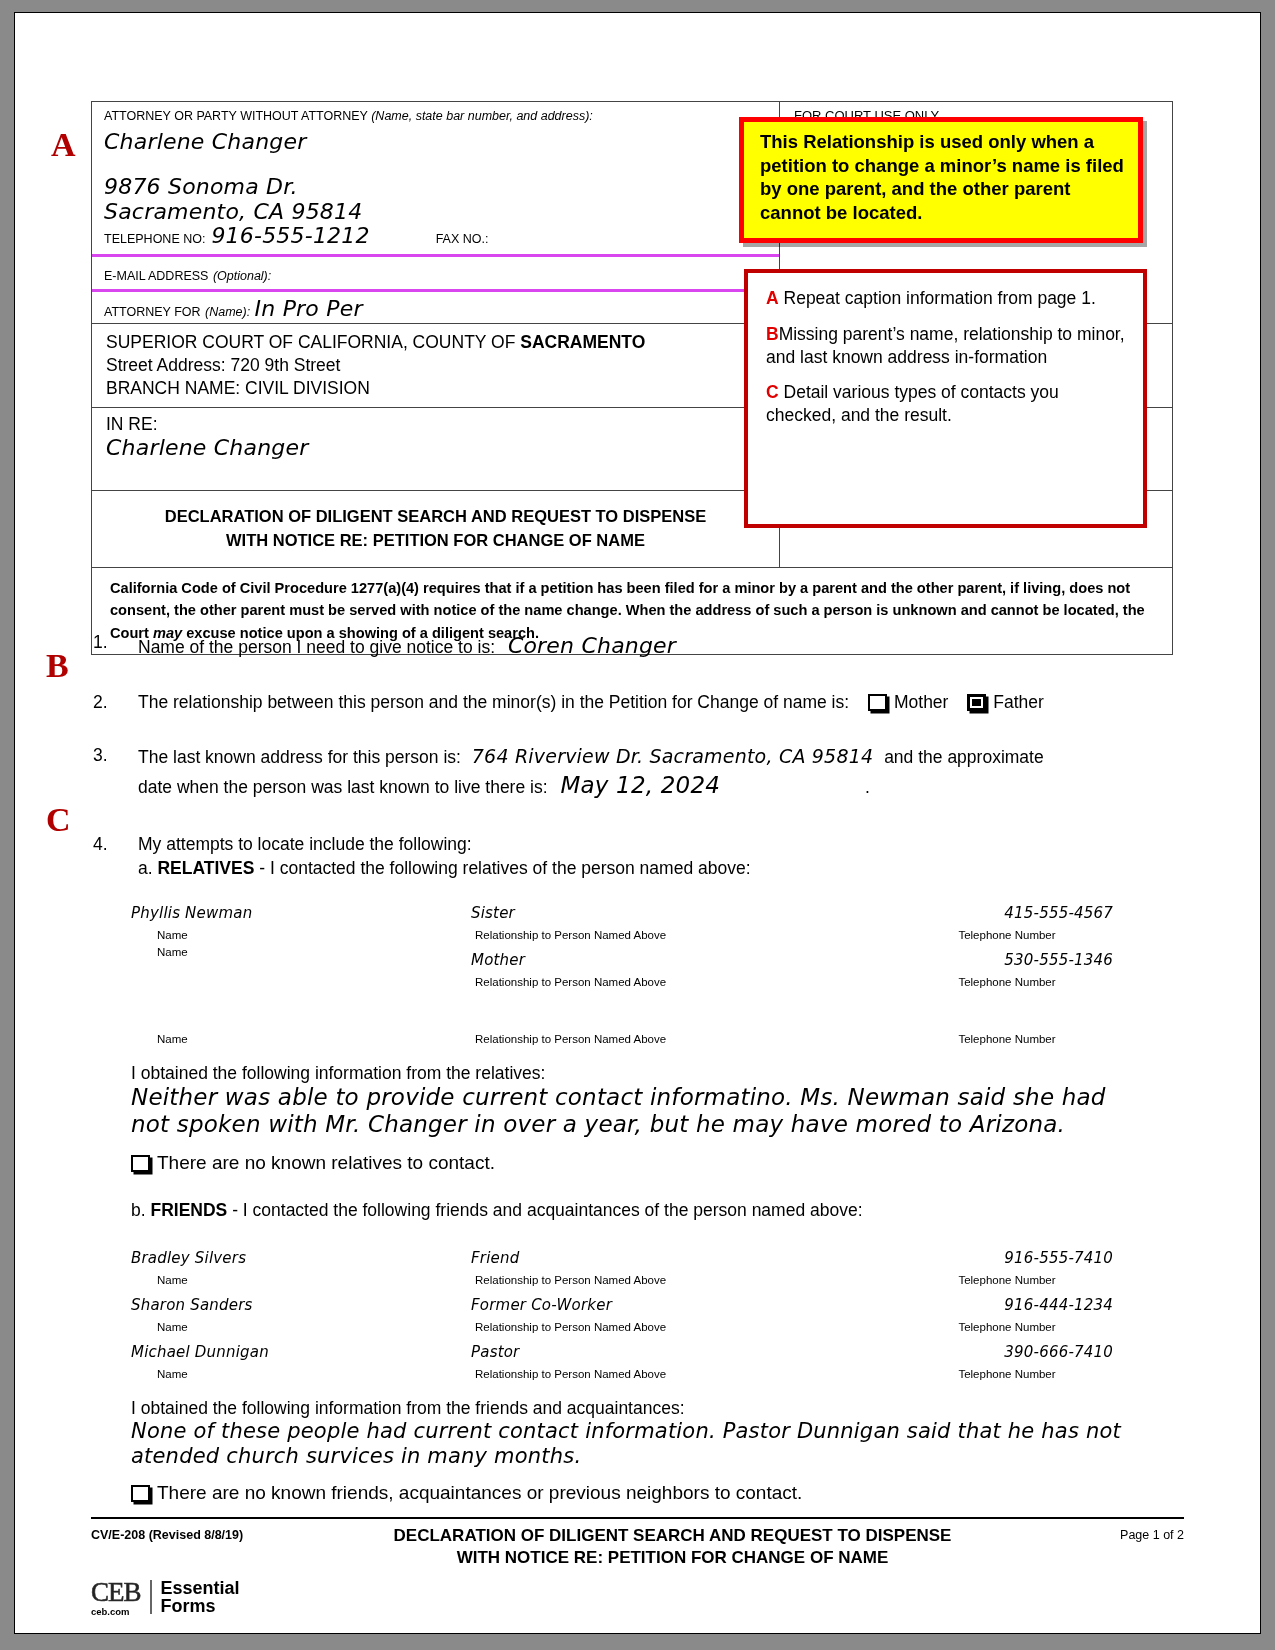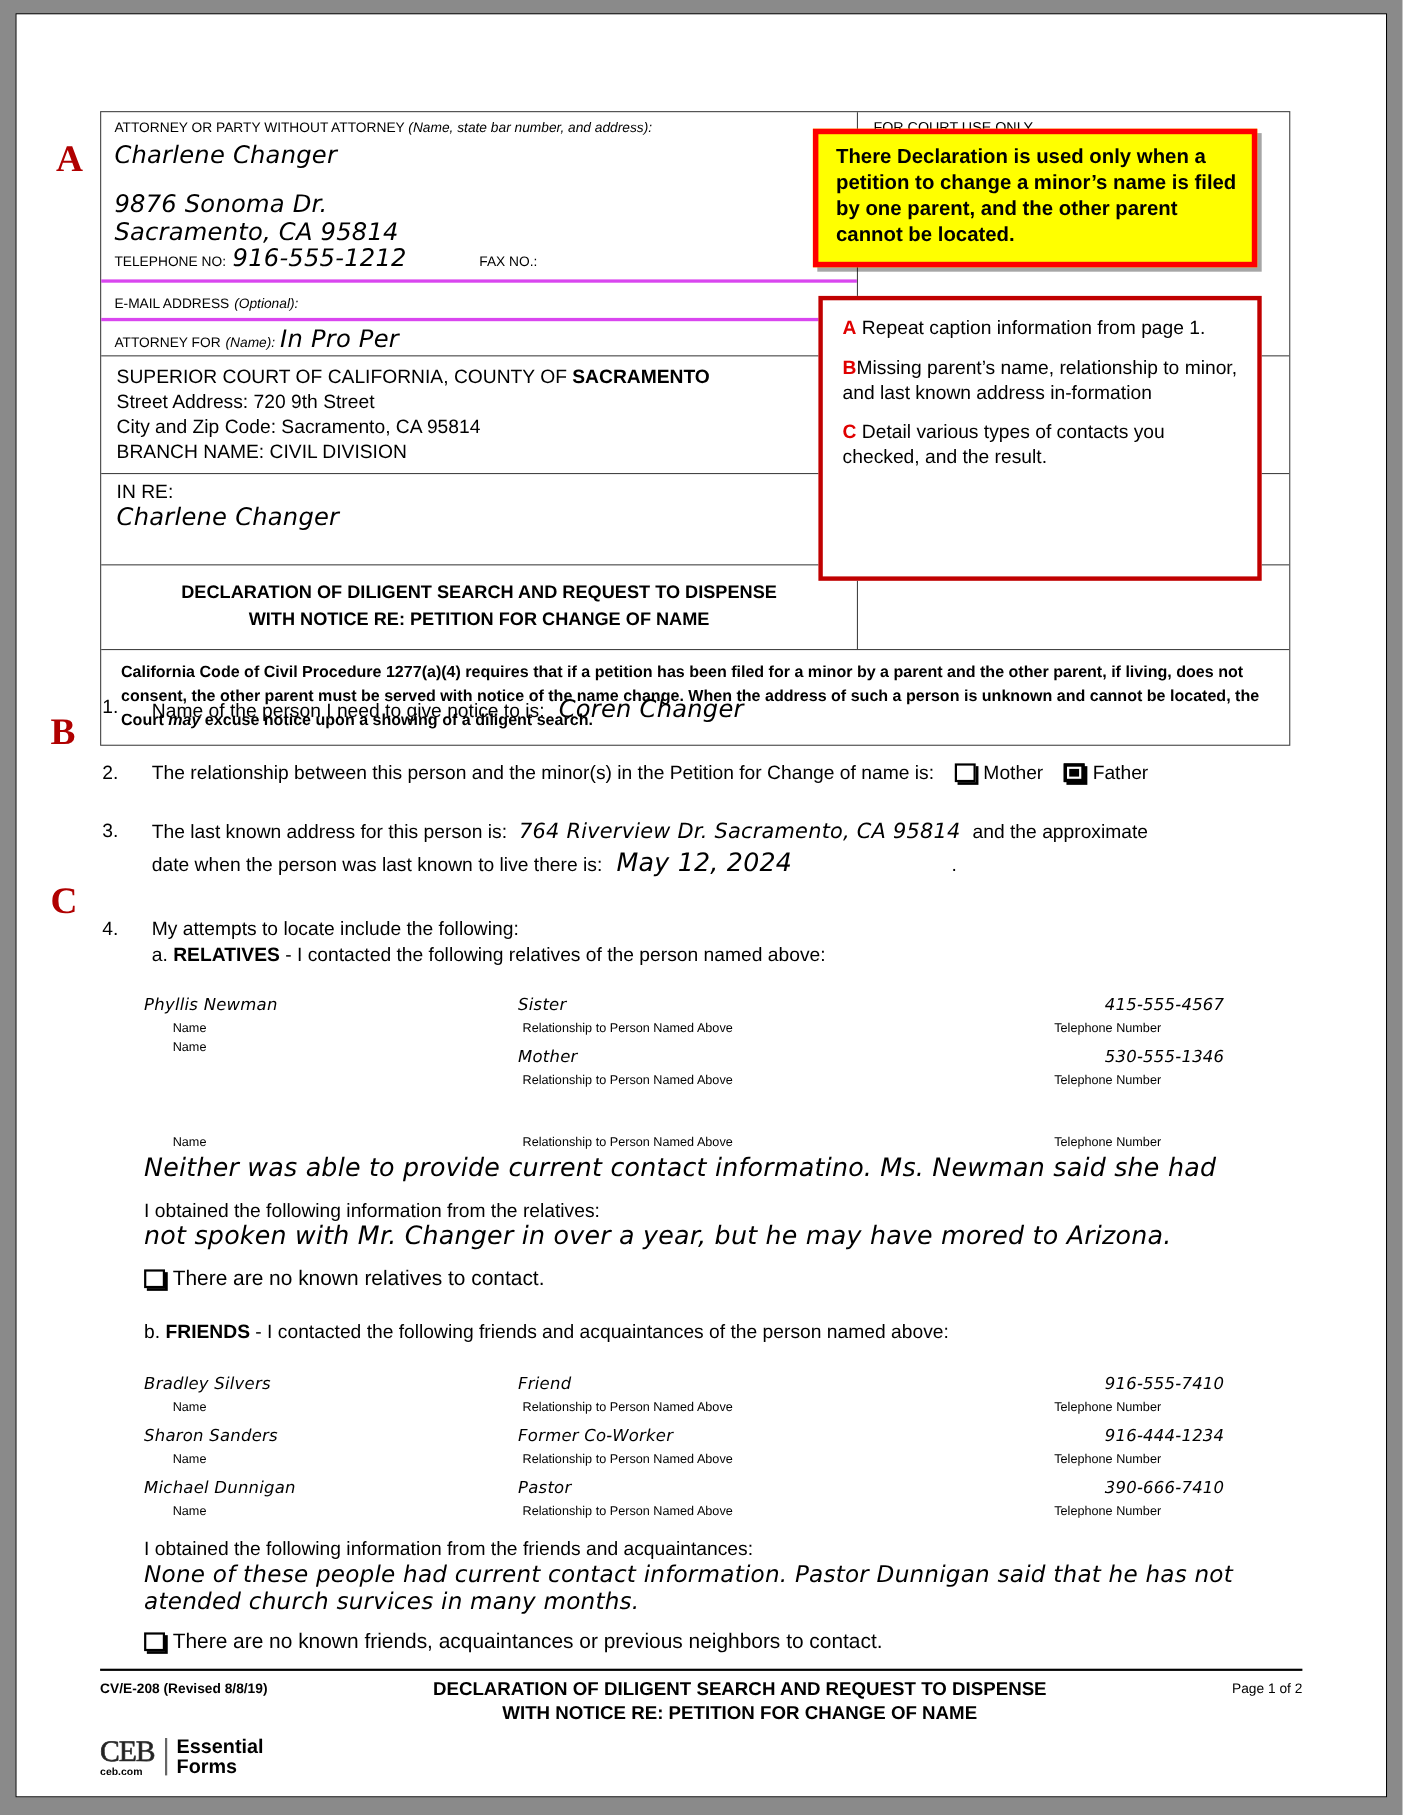--- a/index.html
+++ b/index.html
@@ -199,21 +199,20 @@
       </div>
     </div>
 
     <div class="cap-split" style="border-top:1px solid #444;">
       <div class="cap-left" style="border-right:1px solid #444;">
         <div class="court-block">
           <div>
             <span>SUPERIOR COURT OF CALIFORNIA, COUNTY OF </span><b>SACRAMENTO</b>
           </div>
           <div>Street Address: 720 9th Street</div>
-          <div>City and Zip Code: Sacramento, CA 95814</div>
           <div>BRANCH NAME: CIVIL DIVISION</div>
         </div>
       </div>
       <div class="cap-right"></div>
     </div>
 
     <div class="cap-split" style="border-top:1px solid #444;">
       <div class="cap-left" style="border-right:1px solid #444; border-top:none;">
         <div class="inre-block" style="border-top:none;">
           <div>IN RE:</div>
@@ -229,21 +228,21 @@
         <div>WITH NOTICE RE: PETITION FOR CHANGE OF NAME</div>
       </div>
       <div class="cap-right"></div>
     </div>
 
     <div class="legal-block">
       <span>California Code of Civil Procedure 1277(a)(4) requires that if a petition has been filed for a minor by a parent and the other parent, if living, does not consent, the other parent must be served with notice of the name change. When the address of such a person is unknown and cannot be located, the Court </span><i>may</i><span> excuse notice upon a showing of a diligent search.</span>
     </div>
   </div>
 
-  <div id="yellow-callout">There Declaration is used only when a petition to change a minor’s name is filed by one parent, and the other parent cannot be located.</div>
+  <div id="yellow-callout">This Relationship is used only when a petition to change a minor’s name is filed by one parent, and the other parent cannot be located.</div>
 
   <div id="abc-callout">
     <p><span class="key">A</span> <span>Repeat caption information from page 1.</span></p>
     <p><span class="key">B</span><span>Missing parent’s name, relationship to minor, and last known address in-formation</span></p>
     <p><span class="key">C</span> <span>Detail various types of contacts you checked, and the result.</span></p>
   </div>
 
   <div id="body">
 
     <div class="item" style="margin-top:8px;">
@@ -320,22 +319,22 @@
           <div class="cval hand" style="height:40px;"></div>
           <div class="clbl">Relationship to Person Named Above</div>
         </div>
         <div class="ccell c-tel">
           <div class="cval hand" style="height:40px;"></div>
           <div class="clbl">Telephone Number</div>
         </div>
       </div>
     </div>
 
+    <div class="obtained" style="margin-top:14px;">I obtained the following information from the relatives:</div>
     <div class="obtained hand hand-para">Neither was able to provide current contact informatino. Ms. Newman said she had</div>
-    <div class="obtained" style="margin-top:14px;">I obtained the following information from the relatives:</div>
     <div class="obtained hand hand-para">not spoken with Mr. Changer in over a year, but he may have mored to Arizona.</div>
     <div class="nokn">
       <span class="cbox"></span><span>There are no known relatives to contact.</span>
     </div>
 
     <div class="obtained" style="margin-top:26px;"><span>b. </span><b>FRIENDS</b><span> - I contacted the following friends and acquaintances of the person named above:</span></div>
 
     <div class="contact-table" style="margin-top:22px;">
       <div class="crow">
         <div class="ccell c-name">

